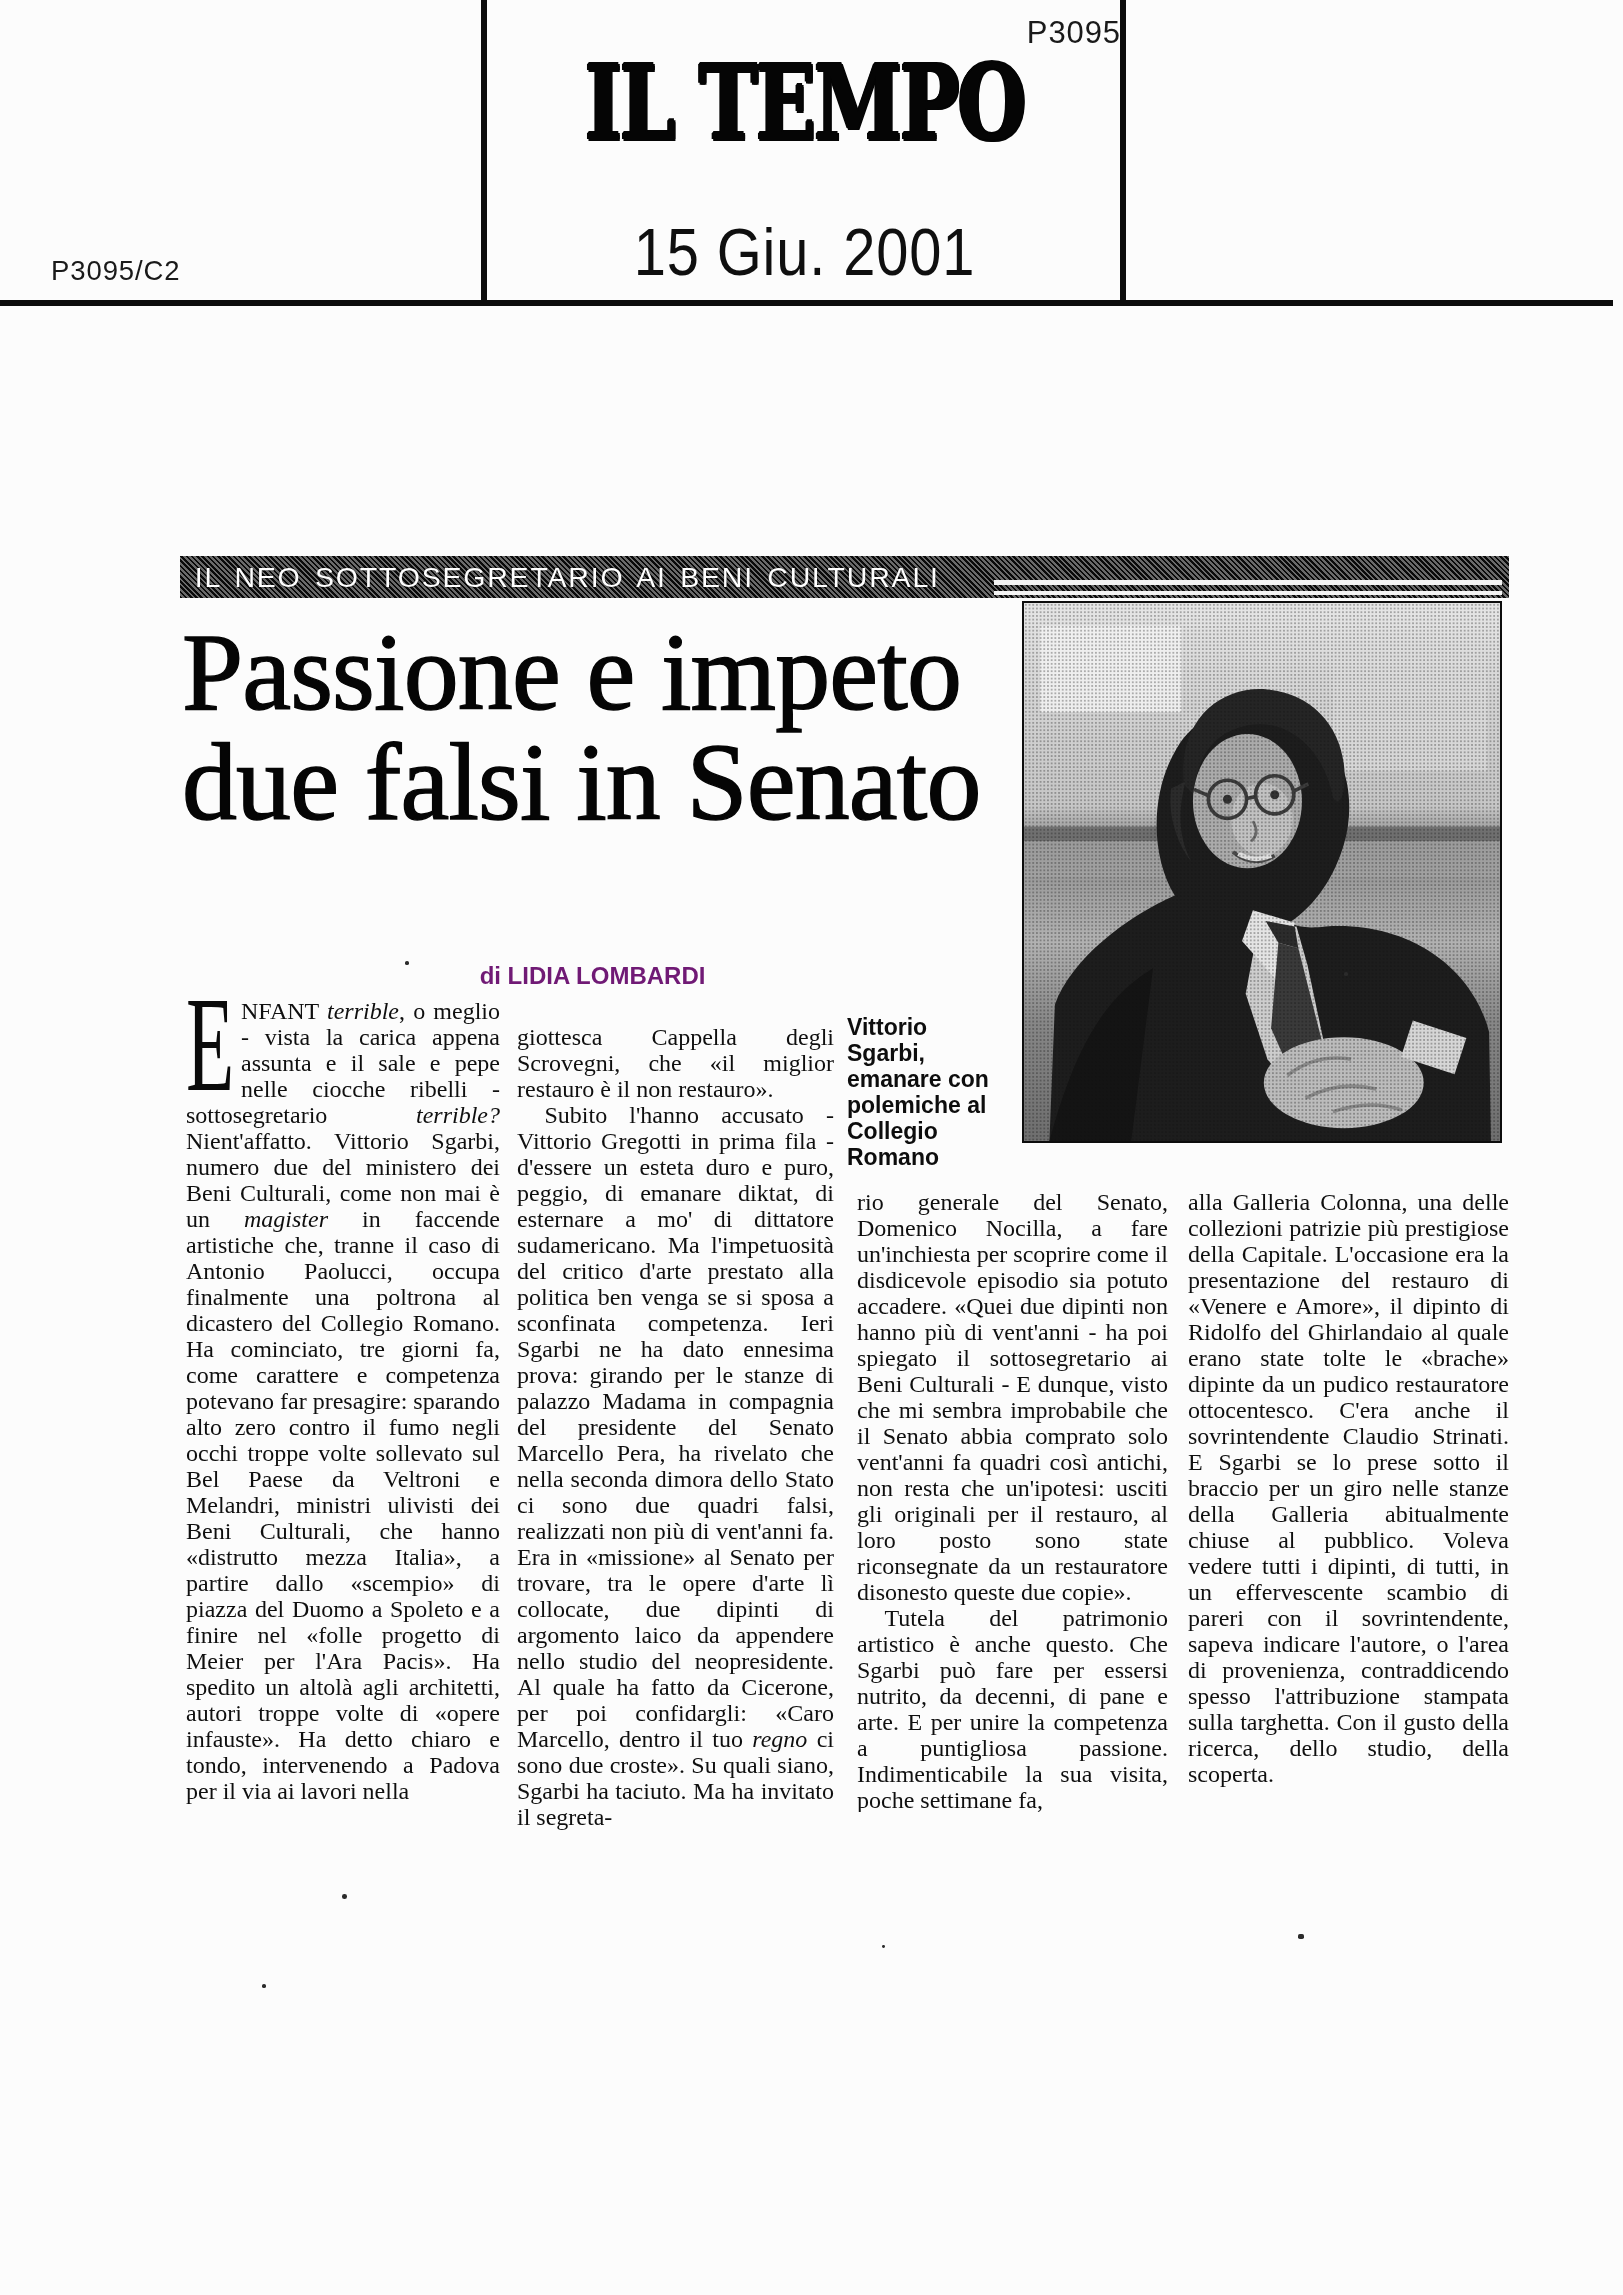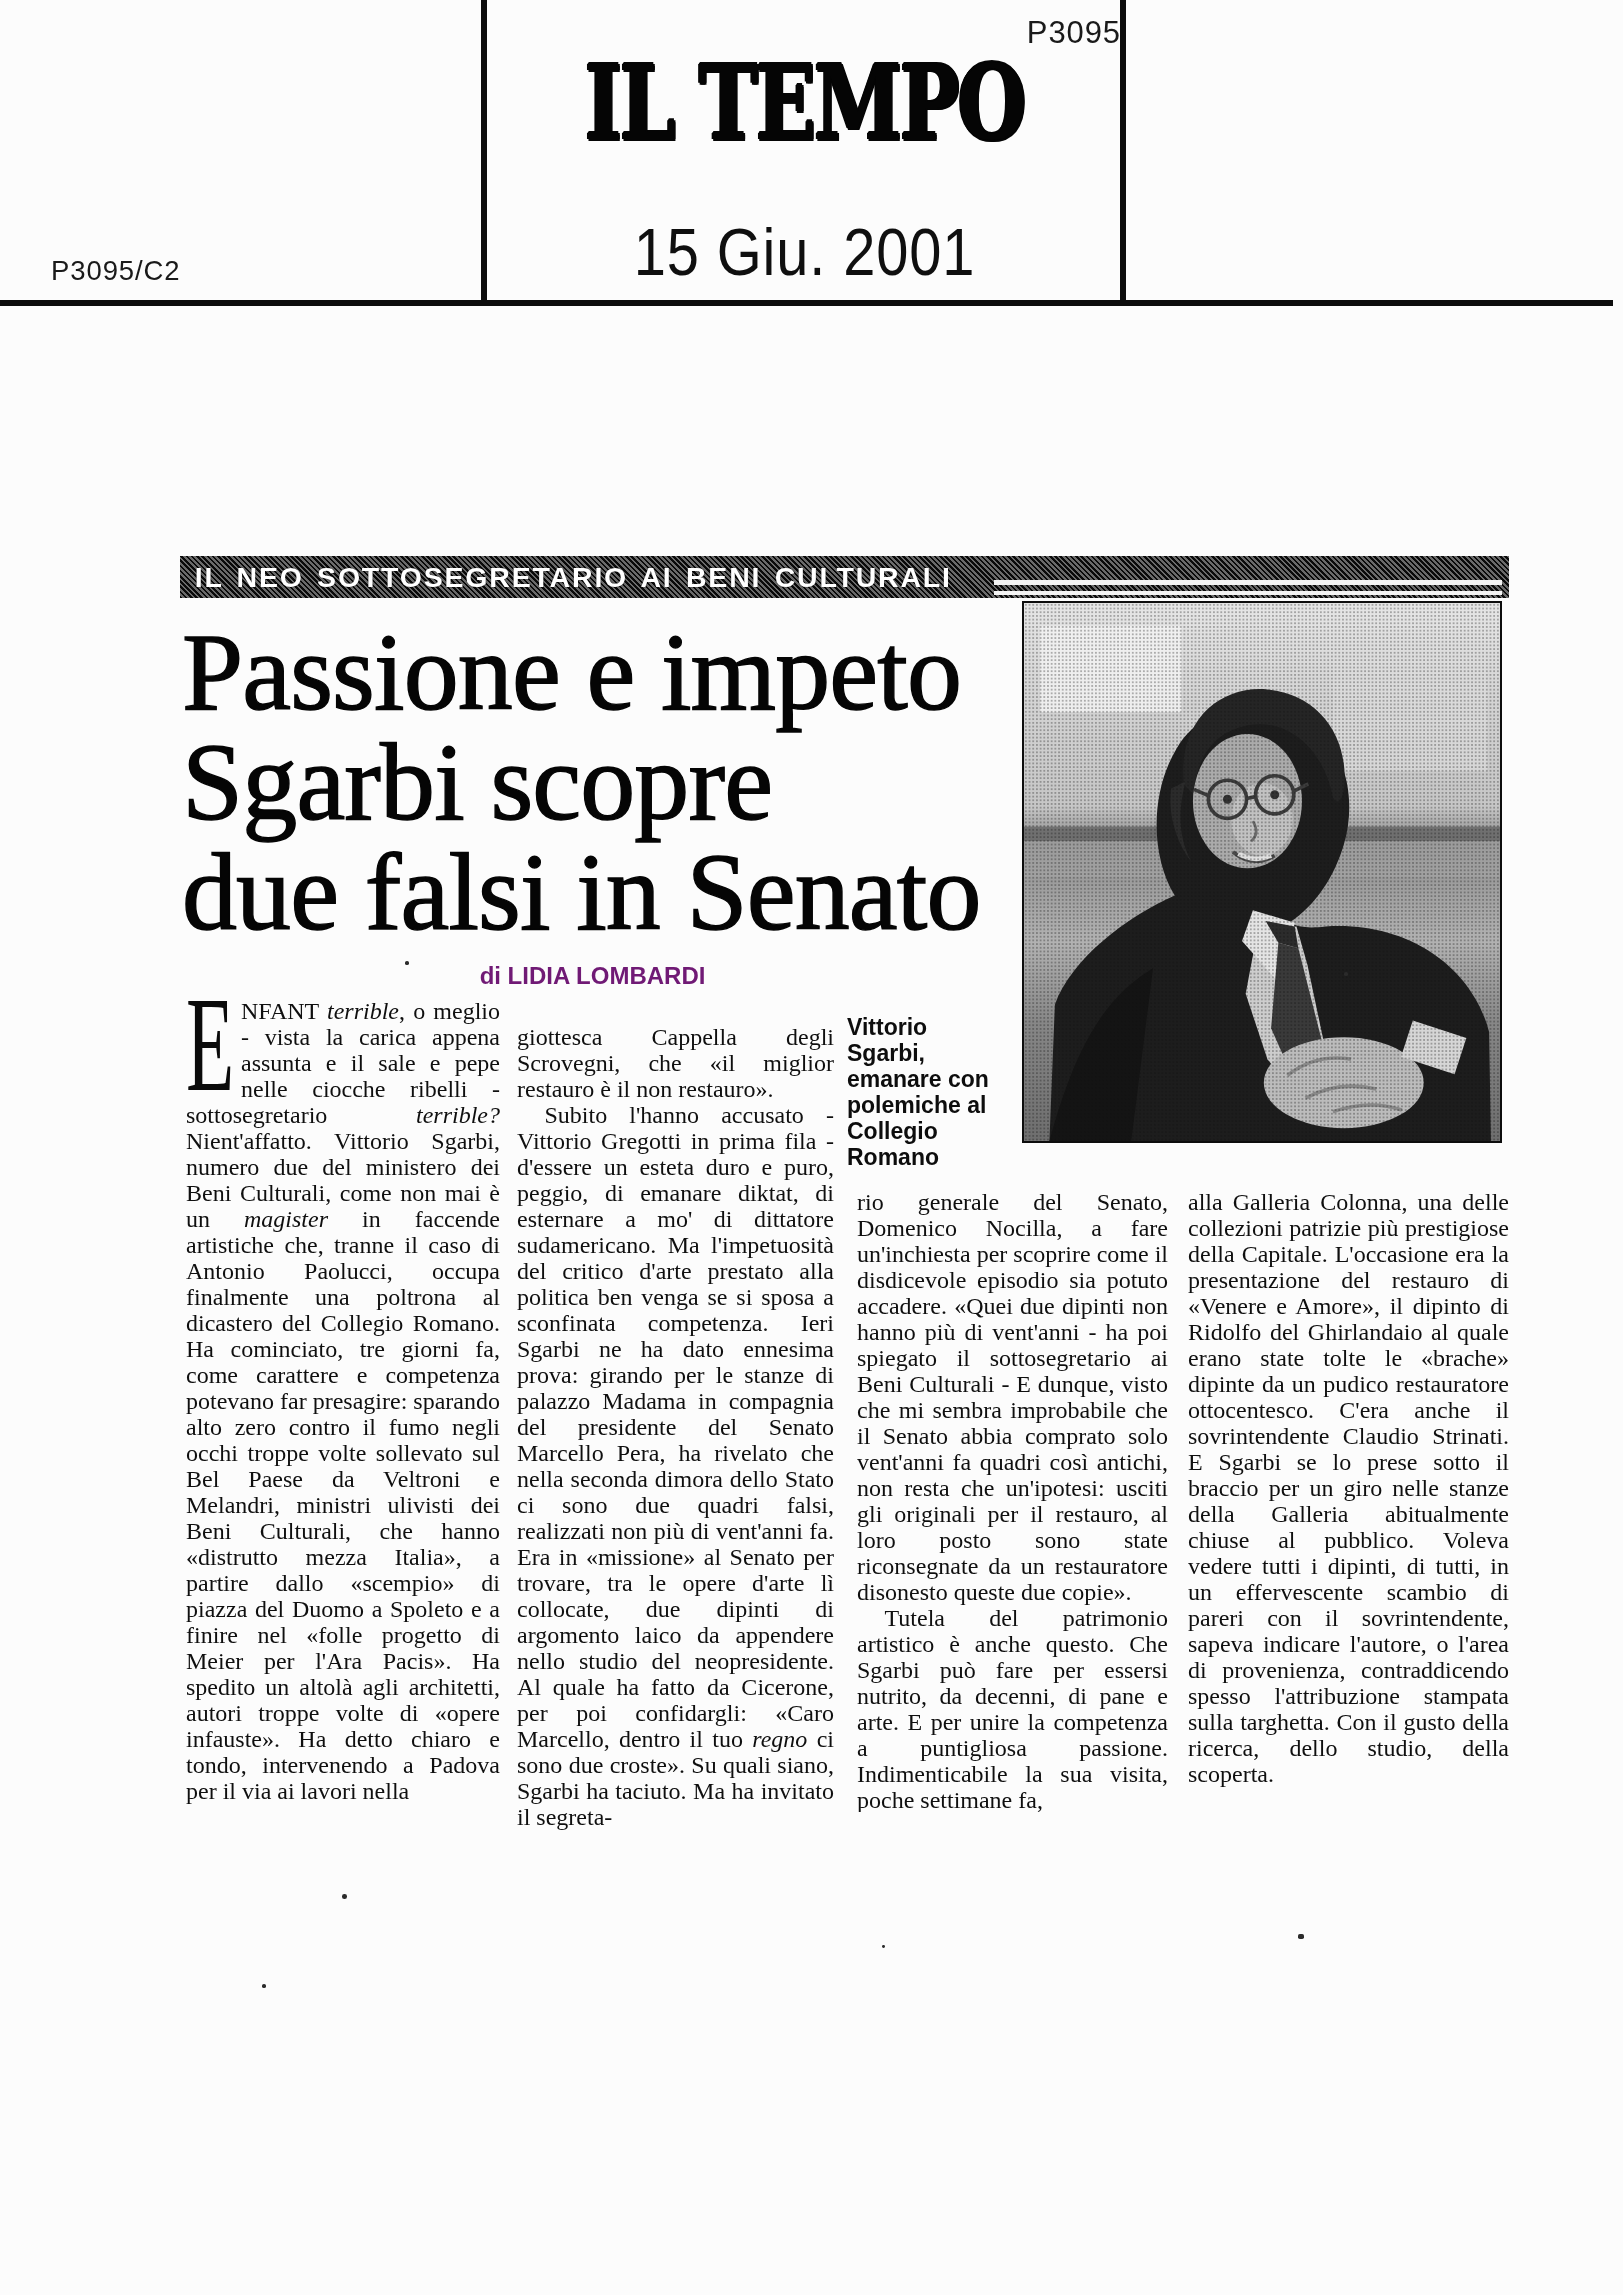--- a/index.html
+++ b/index.html
@@ -36,21 +36,21 @@
     font-family:"Liberation Sans",sans-serif;font-size:27.5px;color:#1a1a1a;letter-spacing:0.9px;
   }
   
   #kicker{
     position:absolute;left:180px;top:556px;width:1329px;height:42px;
     background-color:#2e2e2e;
     background-image:repeating-linear-gradient(45deg,#0a0a0a 0 1.8px,#6a6a6a 1.8px 3.7px);
     display:flex;align-items:center;
   }
   #kicker .ktext{
-    font-family:"Liberation Sans",sans-serif;font-weight:bold;font-size:28.5px;
+    font-family:"Liberation Sans",sans-serif;font-weight:normal;font-size:28.5px;
     color:#ffffff;letter-spacing:1.8px;word-spacing:3.7px;padding-left:14.7px;white-space:nowrap;
     text-shadow:0 0 1.8px rgba(0,0,0,.8);
   }
   .kline{position:absolute;left:814px;right:7.3px;height:4.6px;background:#f4f4f4;}
   #kline1{top:24px;}
   #kline2{top:35px;height:3.7px;}
   
   #headline{
     position:absolute;left:182px;top:617px;width:863px;
     font-family:"Liberation Serif",serif;font-size:110px;line-height:110px;
@@ -117,21 +117,20 @@
   <div id="hrule"></div>
 
   <div id="kicker">
     <span class="ktext">IL NEO SOTTOSEGRETARIO AI BENI CULTURALI</span>
     <span id="kline1" class="kline"></span>
     <span id="kline2" class="kline"></span>
   </div>
 
   <div id="headline">
     <div>Passione e impeto</div>
-    <div>Sgarbi scopre</div>
     <div>due falsi in Senato</div>
   </div>
 
   <div id="byline">di LIDIA LOMBARDI</div>
 
   <div id="photo">
     <svg width="476" height="538" viewBox="0 0 524 592" xmlns="http://www.w3.org/2000/svg">
       <defs>
         <linearGradient id="bg" x1="0" y1="0" x2="0" y2="1">
           <stop offset="0" stop-color="#e6e6e6"></stop>

